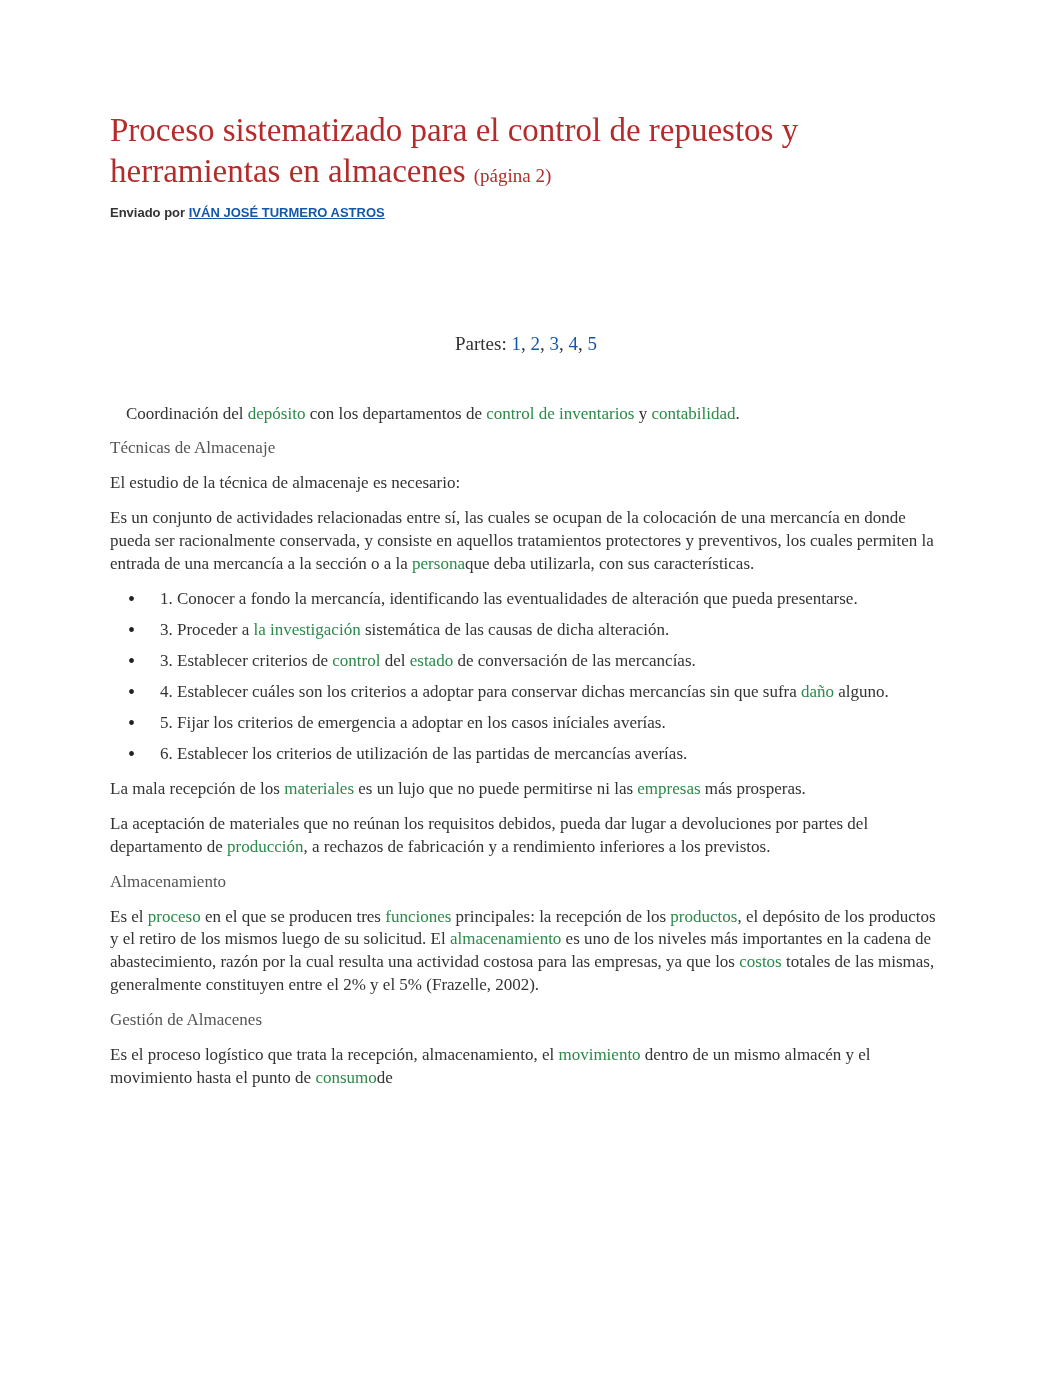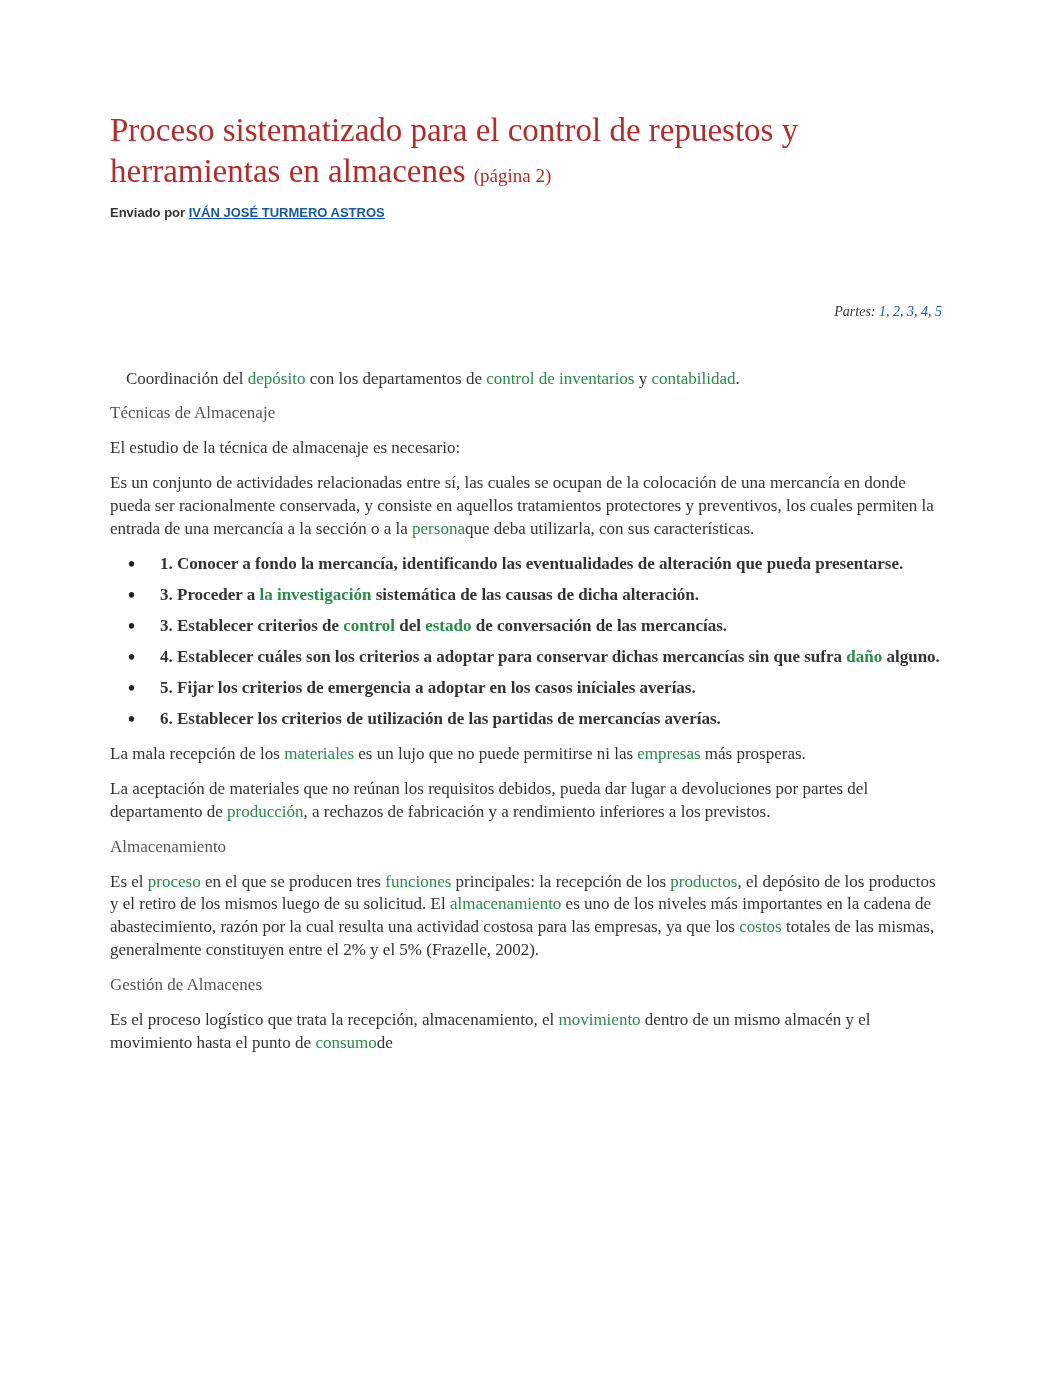--- a/index.html
+++ b/index.html
@@ -23,31 +23,30 @@
     }
     .title-page {
       font-size: 19px;
       color: #b52b2b;
     }
     .byline {
       font-family: Arial, Helvetica, sans-serif;
       font-size: 13px;
       font-weight: bold;
       color: #333;
-      margin-bottom: 84px;
+      margin-bottom: 113px;
     }
     .byline .author {
       color: #1358a8;
     }
     .partes {
-      text-align: right;
-      font-size: 14px;
+      text-align: center;
+      font-size: 19px;
       color: #333;
       margin-bottom: 48px;
-      font-style: italic;
     }
     .partes .prefix {
       color: #333;
     }
     .partes a {
       color: #1358a8;
       text-decoration: none;
     }
     .content p {
       font-size: 17px;
@@ -63,21 +62,20 @@
       color: #555;
       margin-bottom: 12px;
     }
     .content a.kw {
       color: #2a8a4a;
       text-decoration: none;
     }
     ul.bullets {
       list-style: none;
       margin: 8px 0 12px 0;
-      font-weight: bold;
     }
     ul.bullets li {
       position: relative;
       padding-left: 50px;
       font-size: 17px;
       line-height: 1.35;
       margin-bottom: 8px;
       color: #333;
     }
     ul.bullets li::before {

